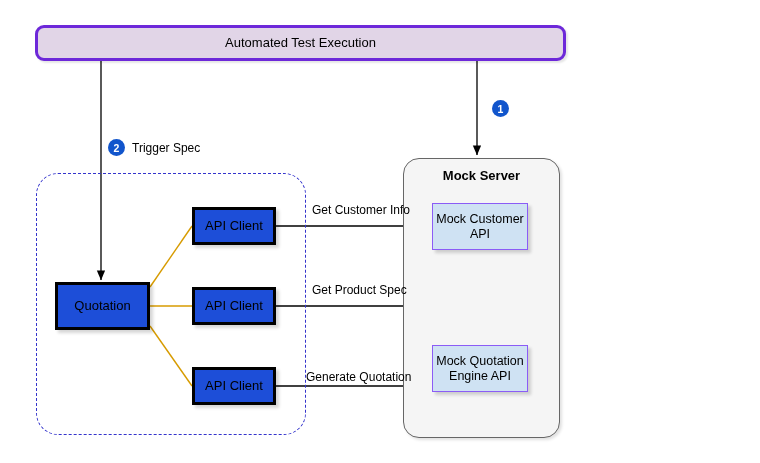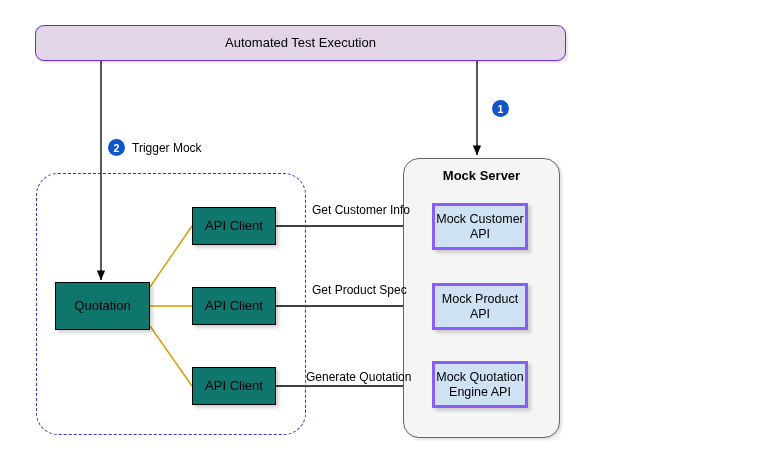--- a/index.html
+++ b/index.html
@@ -37,21 +37,21 @@
     line-height: 1.18;
   }
 
   
   .bar-purple {
     left: 35px;
     top: 25px;
     width: 531px;
     height: 36px;
     background: #e1d5e7;
-    border: 1px solid #6d28d9;
+    border: 3px solid #6d28d9;
     border-radius: 9px;
     font-size: 13px;
     color: #000000;
     box-shadow: 2px 2px 2px rgba(0,0,0,0.10);
   }
 
   
   .boundary {
     position: absolute;
     left: 36px;
@@ -86,47 +86,47 @@
     justify-content: center;
     padding-top: 9px;
     font-size: 13px;
     font-weight: bold;
     color: #000000;
     box-shadow: 2px 2px 3px rgba(0,0,0,0.12);
   }
 
   
   .node-orange {
-    background: #0f766e;
-    border: 1px solid #000000;
+    background: #1d4ed8;
+    border: 3px solid #000000;
     font-size: 13px;
     color: #000000;
     box-shadow: 3px 3px 3px rgba(0,0,0,0.16);
   }
   .quotation {
     left: 55px;
     top: 282px;
     width: 95px;
     height: 48px;
   }
   .api-client-1 { left: 192px; top: 207px; width: 84px; height: 38px; }
   .api-client-2 { left: 192px; top: 287px; width: 84px; height: 38px; }
   .api-client-3 { left: 192px; top: 367px; width: 84px; height: 38px; }
 
   
   .node-blue {
     background: #cfe2f3;
-    border: 3px solid #8b5cf6;
+    border: 1px solid #8b5cf6;
     font-size: 12.5px;
     color: #000000;
     box-shadow: 3px 3px 3px rgba(0,0,0,0.16);
   }
   .mock-api-1 { left: 432px; top: 203px; width: 96px; height: 47px; }
   .mock-api-2 { left: 432px; top: 283px; width: 96px; height: 47px; }
-  .mock-api-3 { left: 432px; top: 361px; width: 96px; height: 47px; }
+  .mock-api-3 { left: 432px; top: 345px; width: 96px; height: 47px; }
 
   
   .edge-label {
     position: absolute;
     font-size: 12px;
     color: #000000;
     white-space: nowrap;
     background: transparent;
   }
   .lbl-customer { left: 312px; top: 203px; }
@@ -213,34 +213,31 @@
   </div>
 
   <div class="node node-orange api-client-3">
     <span>API Client</span>
   </div>
 
   <div class="node node-blue mock-api-1">
     <span>Mock Customer API</span>
   </div>
 
-  <div class="node node-blue mock-api-2">
-    <span>Mock Product API</span>
-  </div>
 
   <div class="node node-blue mock-api-3">
     <span>Mock Quotation Engine API</span>
   </div>
 
   <div class="edge-label lbl-customer">Get Customer Info</div>
   <div class="edge-label lbl-product">Get Product Spec</div>
   <div class="edge-label lbl-generate">Generate Quotation</div>
 
   <div class="step step-1">
     <span class="step-badge">1</span>
   </div>
 
   <div class="step step-2">
     <span class="step-badge">2</span>
-    <span class="step-text">Trigger Mock</span>
+    <span class="step-text">Trigger Spec</span>
   </div>
 
 </div>
 
 </body></html>

